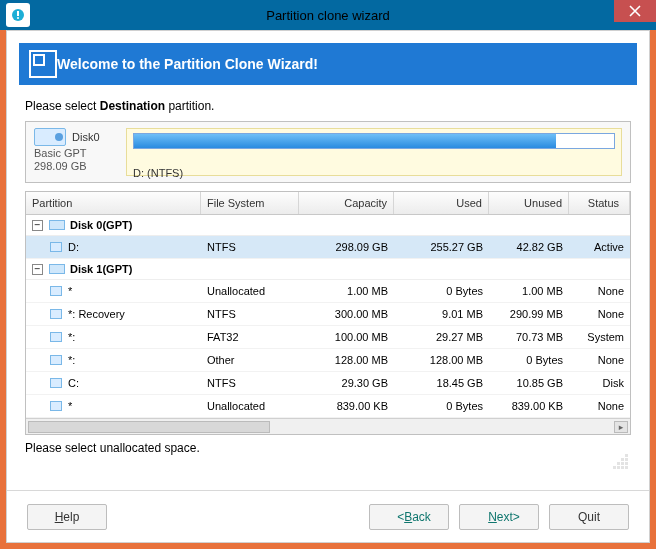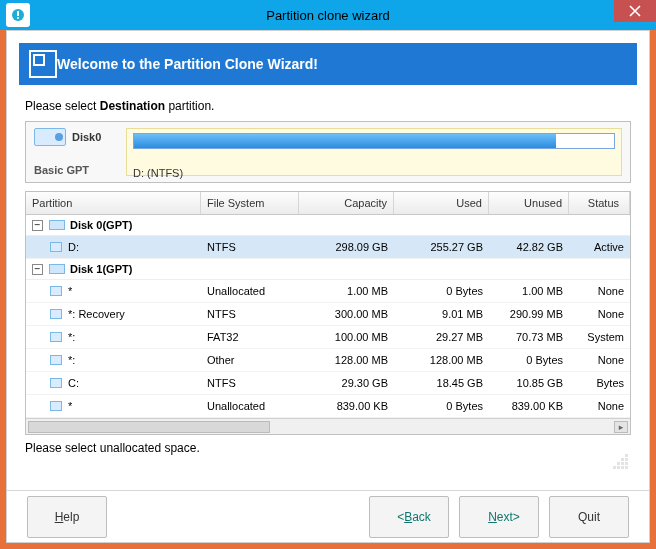--- a/index.html
+++ b/index.html
@@ -1,31 +1,31 @@
 <!DOCTYPE html>
 <html><head>
 <meta charset="utf-8">
 <style>
   * { box-sizing: border-box; margin: 0; padding: 0; font-family: "Segoe UI", Tahoma, sans-serif; }
   body { background: #e8713b; width: 656px; height: 549px; overflow: hidden; position: relative; }
   .window { width: 656px; height: 549px; background: #e8713b; }
-  .titlebar { height: 30px; background: #0ea5e9; display: flex; align-items: center; position: relative; }
+  .titlebar { height: 30px; background: #0369a1; display: flex; align-items: center; position: relative; }
   .titlebar .appicon { width: 24px; height: 24px; margin-left: 6px; background: #fff; border-radius: 3px; display:flex; align-items:center; justify-content:center; }
   .titlebar .title { position:absolute; left:0; right:0; text-align:center; font-size: 13px; color: #000; }
   .titlebar .close { position:absolute; right:0; top:0; width: 42px; height: 22px; background: #c75050; display:flex; align-items:center; justify-content:center; }
   .titlebar .close svg { width:12px; height:12px; }
   .client { position:absolute; left:6px; top:30px; right:6px; bottom:6px; background:#fff; border:1px solid #d0d0d0; display:flex; flex-direction:column; }
   .banner { margin:12px 12px 8px 12px; background:#1f79d4; height:42px; display:flex; align-items:center; padding-left:10px; }
   .banner .iconbox { width:28px; height:28px; border:2px solid #fff; display:flex; }
   .banner .iconbox .inner { width:12px; height:12px; border:2px solid #fff; margin:2px; }
   .banner .btext { color:#fff; font-weight:bold; font-size:14px; margin-left:0; }
   .instruction { font-size:12px; margin:6px 18px 8px 18px; }
   .instruction b { font-weight:bold;margin-top:33px; }
   .diskbox { margin:0 18px 8px 18px; border:1px solid #c0c0c0; background:#f8f8f8; display:flex; height:62px; }
-  .diskinfo { width:100px; padding:6px 8px; font-size:11px; color:#555; display:flex; flex-direction:column; gap:18px;font-weight:bold; }
+  .diskinfo { width:100px; padding:6px 8px; font-size:11px; color:#555; display:flex; flex-direction:column; gap:1px; }
   .diskinfo .dname { color:#333; font-size:11px; }
   .diskinfo .dicon { width:32px; height:18px; background:#d9ecff; border:1px solid #7ab8e8; border-radius:2px; position:relative; }
   .diskinfo .dicon::after { content:''; position:absolute; right:2px; top:4px; width:8px; height:8px; background:#5aa0e0; border-radius:50%; }
   .diskpart { flex:1; margin:6px 8px 6px 0; background:#fffbe0; border:1px solid #e8dd9a; padding:4px 6px; }
   .diskpart .bar { height:16px; border:1px solid #7aa7e0; background:#fff; position:relative; }
   .diskpart .bar .fill { height:100%; width:88%; background:linear-gradient(#6ebff7,#2a8be0); }
   .diskpart .lbl { font-size:11px; color:#333; margin-top:18px; line-height:13px; }
   .grid { margin:0 18px; border:1px solid #c0c0c0; flex:0 0 auto; position:relative; }
   .ghead { display:flex; background:linear-gradient(#fdfdfd,#ececec); border-bottom:1px solid #c8c8c8; font-size:11px; }
   .gh { padding:5px 6px; border-right:1px solid #d6d6d6; color:#333; }
@@ -43,21 +43,21 @@
   .row .cell { padding:2px 6px; }
   .row .c-part { display:flex; align-items:center; padding-left:24px; }
   .row .pico { width:12px; height:10px; background:#d9ecff; border:1px solid #7ab8e8; margin-right:6px; }
   .gscroll { height:16px; background:#f0f0f0; border-top:1px solid #d0d0d0; display:flex; align-items:center; position:relative; }
   .gscroll .thumb { position:absolute; left:2px; width:40%; height:12px; background:#d8d8d8; border:1px solid #bbb; }
   .gscroll .ar { position:absolute; right:2px; width:14px; height:12px; background:#e4e4e4; border:1px solid #bbb; font-size:9px; text-align:center; line-height:10px; color:#666; }
   .hint { font-size:12px; margin:6px 18px 0 18px; }
   .grip { position:absolute; right:18px; bottom:58px; width:30px; height:30px; opacity:.4; }
   .btnbar { position:absolute; left:0; right:0; bottom:0; height:52px; border-top:1px solid #d8d8d8; display:flex; align-items:center; padding:0 20px; }
   .btnbar .spacer { flex:1; }
-  .btn { min-width:80px; height:42px; border:1px solid #bdbdbd; background:#f4f4f4; font-size:12px; color:#333; border-radius:2px; margin-left:10px; padding:0 14px; cursor:pointer; }
+  .btn { min-width:80px; height:26px; border:1px solid #bdbdbd; background:#f4f4f4; font-size:12px; color:#333; border-radius:2px; margin-left:10px; padding:0 14px; cursor:pointer; }
   .btn.dis { color:#0f766e;padding-left:24px; }
   .btn.help { margin-left:0; }
   .btn u { text-decoration:underline; }
 </style>
 </head>
 <body>
 
 <div class="window">
   <div class="titlebar">
     <div class="appicon">
@@ -182,21 +182,21 @@
           </div>
           <div class="row">
             <div class="cell c-part">
               <span class="pico"></span>
               <span>C:</span>
             </div>
             <div class="cell c-fs">NTFS</div>
             <div class="cell c-cap">29.30 GB</div>
             <div class="cell c-used">18.45 GB</div>
             <div class="cell c-un">10.85 GB</div>
-            <div class="cell c-st">Bytes</div>
+            <div class="cell c-st">Disk</div>
           </div>
           <div class="row">
             <div class="cell c-part">
               <span class="pico"></span>
               <span>*</span>
             </div>
             <div class="cell c-fs">Unallocated</div>
             <div class="cell c-cap">839.00 KB</div>
             <div class="cell c-used">0 Bytes</div>
             <div class="cell c-un">839.00 KB</div>

